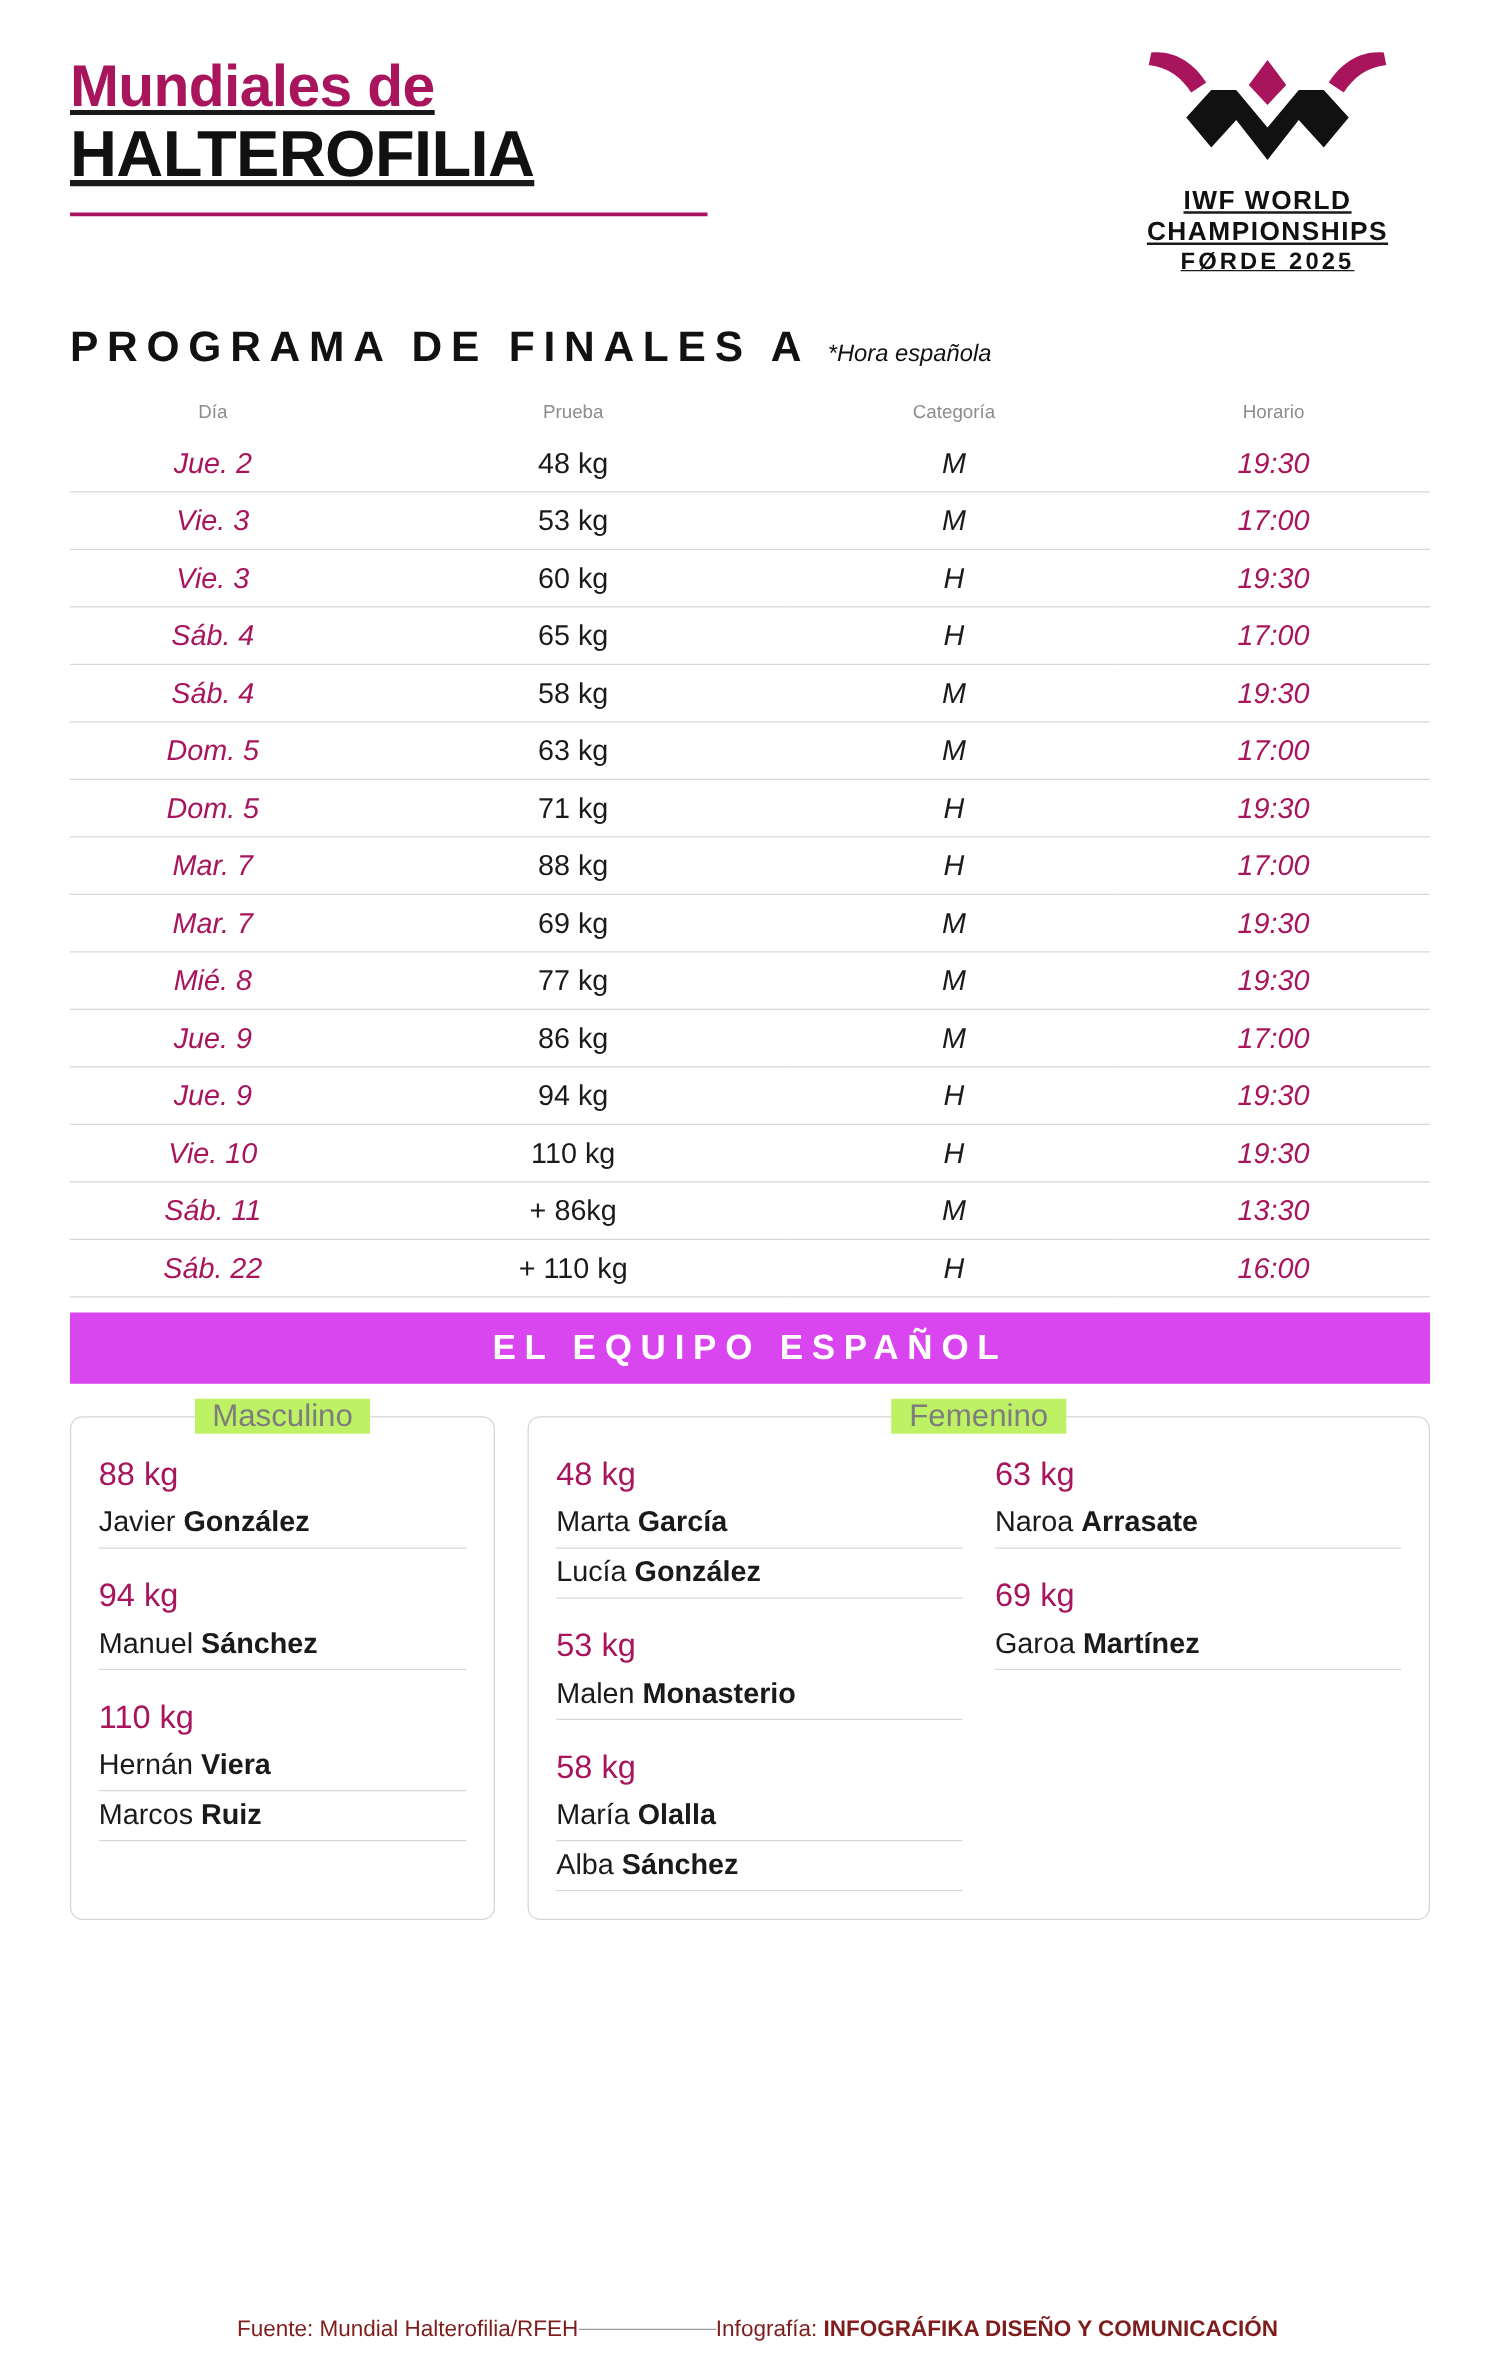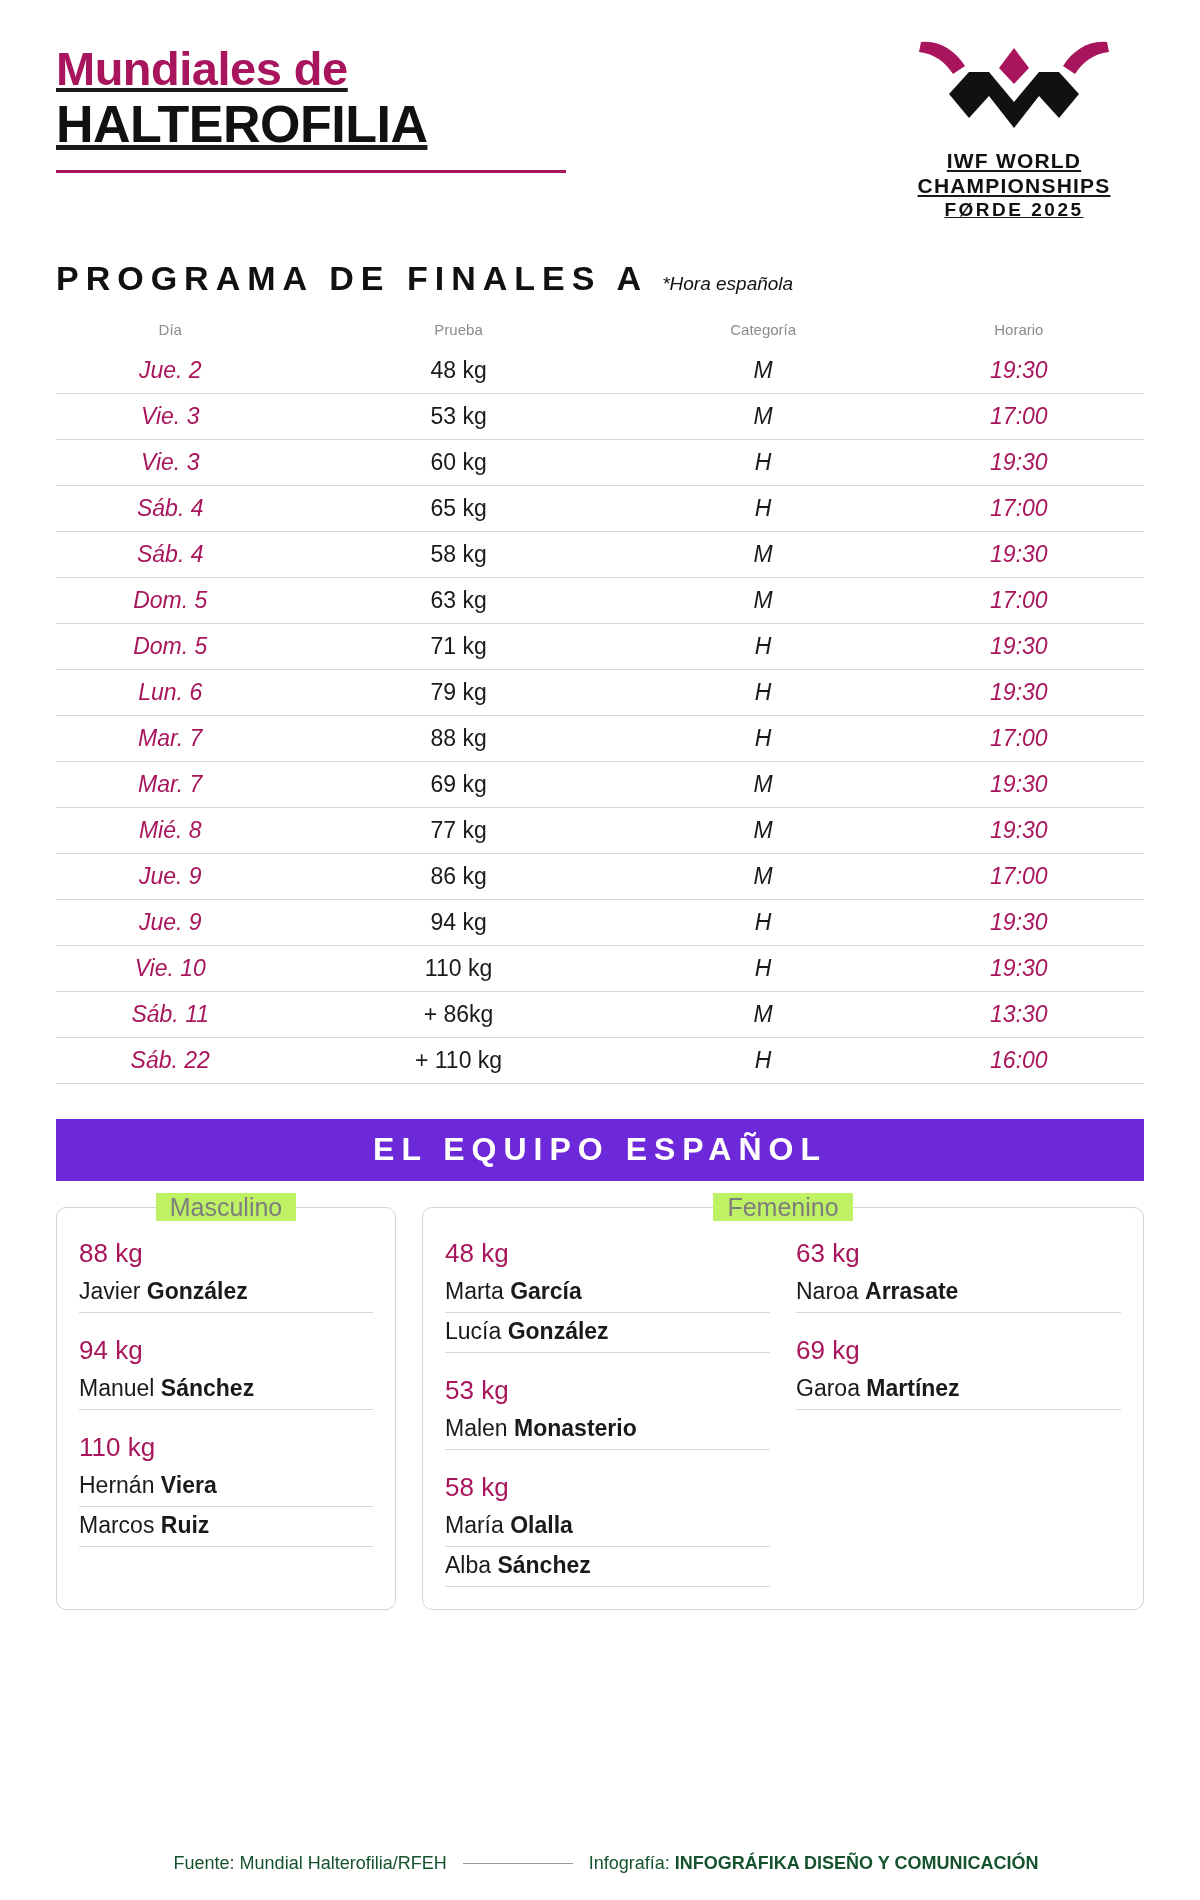--- a/index.html
+++ b/index.html
@@ -126,25 +126,25 @@
     color: #1a1a1a;
     font-style: italic;
   }
   col.c-dia { width: 21%; }
   col.c-prueba { width: 32%; }
   col.c-cat { width: 24%; }
   col.c-hora { width: 23%; }
 
   
   .team-banner {
-    margin-top: 35px;
-    background: #6d28d9;
+    margin-top: 12px;
+    background: #d946ef;
     color: #ffffff;
     text-align: center;
-    font-size: 32px;
+    font-size: 28px;
     font-weight: bold;
     letter-spacing: 7px;
     padding: 12px 0 13px 0;
   }
 
   
   .teams {
     display: flex;
     gap: 26px;
     margin-top: 26px;
@@ -194,23 +194,23 @@
 
   
   .footer {
     position: absolute;
     left: 56px;
     right: 44px;
     bottom: 26px;
     display: flex;
     align-items: center;
     justify-content: center;
-    gap: 16px;
+    gap: 0;
     font-size: 18px;
-    color: #14532d;
+    color: #7f1d1d;
   }
   .footer .rule {
     width: 110px;
     height: 1px;
     background: #9a9a9a;
   }
   .footer b { font-weight: bold; }
 </style>
 </head>
 <body>
@@ -299,26 +299,20 @@
           <td>M</td>
           <td>17:00</td>
         </tr>
         <tr>
           <td>Dom. 5</td>
           <td>71 kg</td>
           <td>H</td>
           <td>19:30</td>
         </tr>
         <tr>
-          <td>Lun. 6</td>
-          <td>79 kg</td>
-          <td>H</td>
-          <td>19:30</td>
-        </tr>
-        <tr>
           <td>Mar. 7</td>
           <td>88 kg</td>
           <td>H</td>
           <td>17:00</td>
         </tr>
         <tr>
           <td>Mar. 7</td>
           <td>69 kg</td>
           <td>M</td>
           <td>19:30</td>

